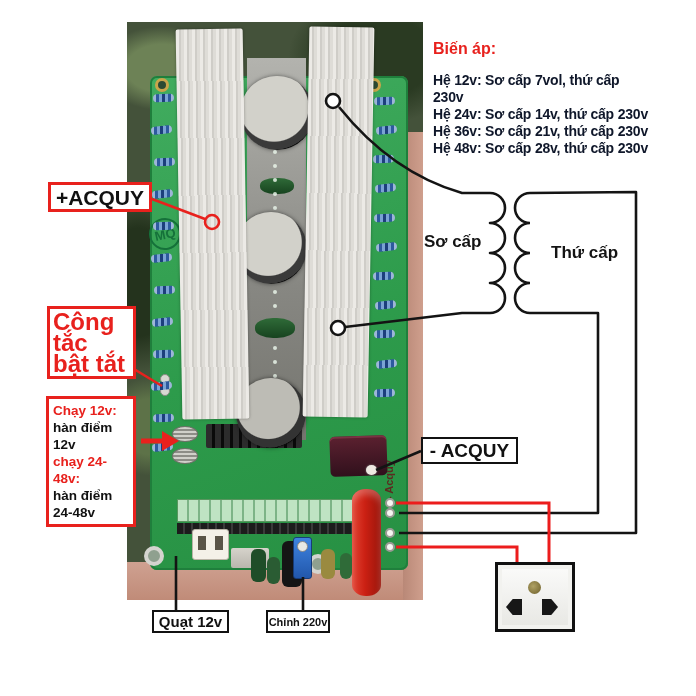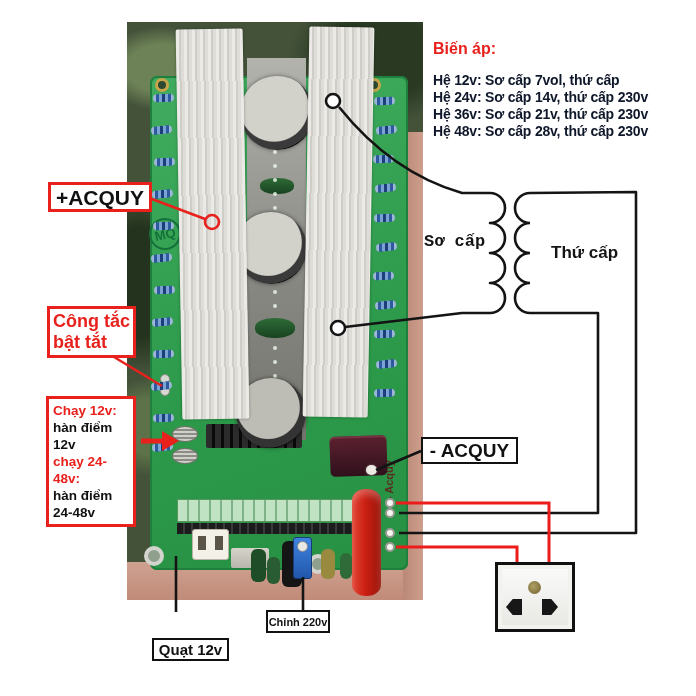--- a/index.html
+++ b/index.html
@@ -197,47 +197,48 @@
     <polygon points="162,431 162,451 179,441" fill="#e8211d"></polygon>
 
     <path d="M 396 503 L 549 503 L 549 563" fill="none" stroke="#ec1c1c" stroke-width="3"></path>
     <path d="M 396 547 L 517 547 L 517 563" fill="none" stroke="#ec1c1c" stroke-width="3"></path>
   </svg>
 
   <div class="abs" style="left:433px;top:40px;">
     <div class="spectitle">Biến áp:</div>
     <div class="speclines">
       <div>Hệ 12v: Sơ cấp 7vol, thứ cấp</div>
+      <div>230v</div>
       <div>Hệ 24v: Sơ cấp 14v, thứ cấp 230v</div>
       <div>Hệ 36v: Sơ cấp 21v, thứ cấp 230v</div>
       <div>Hệ 48v: Sơ cấp 28v, thứ cấp 230v</div>
     </div>
   </div>
 
-  <div class="abs coillbl" style="left:424px;top:232px;font-family:Liberation Mono, monospace;">Sơ cấp</div>
+  <div class="abs coillbl" style="left:424px;top:232px;">Sơ cấp</div>
   <div class="abs coillbl" style="left:551px;top:243px;text-align:center;">Thứ cấp</div>
 
   <div class="abs box box-red" style="left:48px;top:182px;width:104px;height:30px;font-size:21px;line-height:26px;">+ACQUY</div>
 
-  <div class="abs box box-red redtx" style="left:47px;top:306px;width:89px;padding:2px 3px;font-size:18px;line-height:21px;text-align:left;">
+  <div class="abs box box-red redtx" style="left:47px;top:306px;width:89px;padding:2px 3px;font-size:24px;line-height:21px;text-align:left;">
     <div>Công tắc</div>
     <div>bật tắt</div>
   </div>
 
   <div class="abs box box-red" style="left:46px;top:396px;width:90px;padding:3px 2px 3px 4px;font-size:13.5px;line-height:17px;text-align:left;">
     <div class="redtx">Chạy 12v:</div>
     <div>hàn điểm 12v</div>
     <div class="redtx">chạy 24-48v:</div>
     <div>hàn điểm</div>
     <div>24-48v</div>
   </div>
 
   <div class="abs box box-black" style="left:421px;top:437px;width:97px;height:27px;font-size:19px;line-height:24px;border-width:2.5px;">- ACQUY</div>
 
-  <div class="abs box box-black" style="left:152px;top:638px;width:77px;height:23px;font-size:15px;line-height:20px;border-width:2.5px;">Quạt 12v</div>
+  <div class="abs box box-black" style="left:152px;top:610px;width:77px;height:23px;font-size:15px;line-height:20px;border-width:2.5px;">Quạt 12v</div>
 
   <div class="abs box box-black" style="left:266px;top:610px;width:64px;height:23px;font-size:11px;line-height:20px;border-width:2.5px;text-align:center;">Chỉnh 220v</div>
 
   <div class="abs socket" style="left:495px;top:562px;width:80px;height:70px;">
     <div class="abs gndhole" style="left:30px;top:16px;width:13px;height:13px;"></div>
     <div class="abs slot l" style="left:8px;top:34px;width:16px;height:16px;"></div>
     <div class="abs slot r" style="left:44px;top:34px;width:16px;height:16px;"></div>
   </div>
 
 </div>

